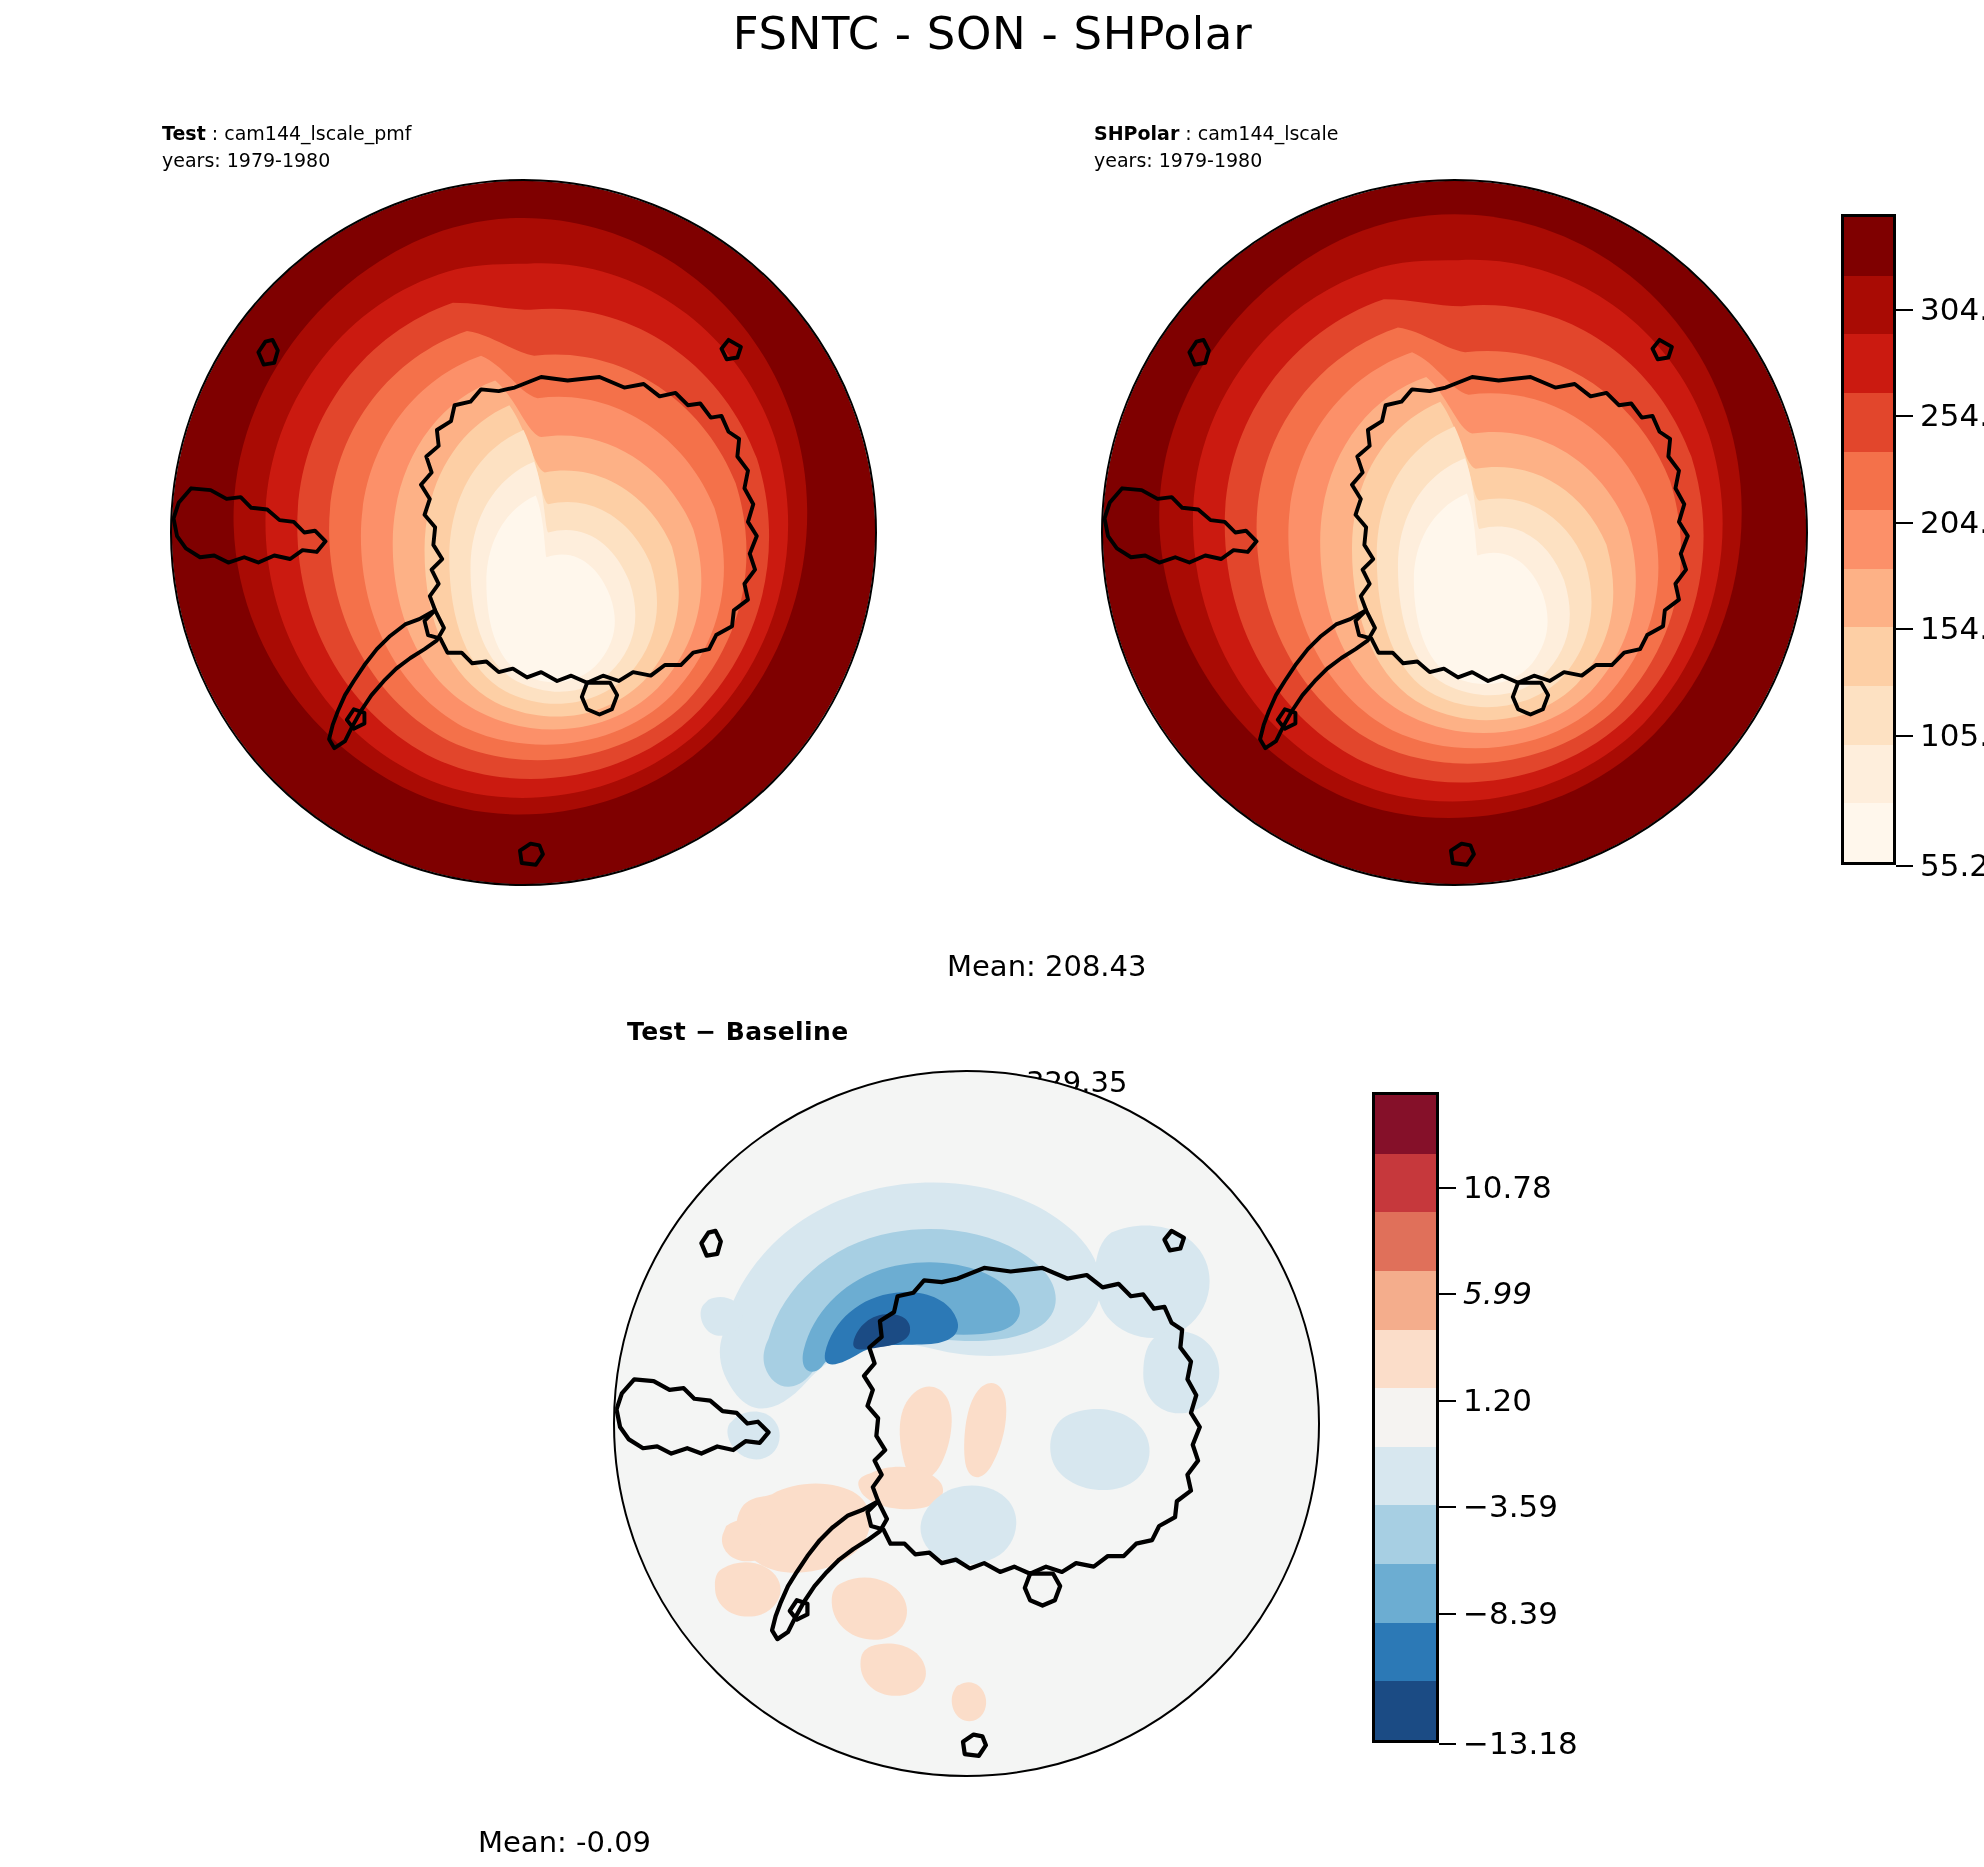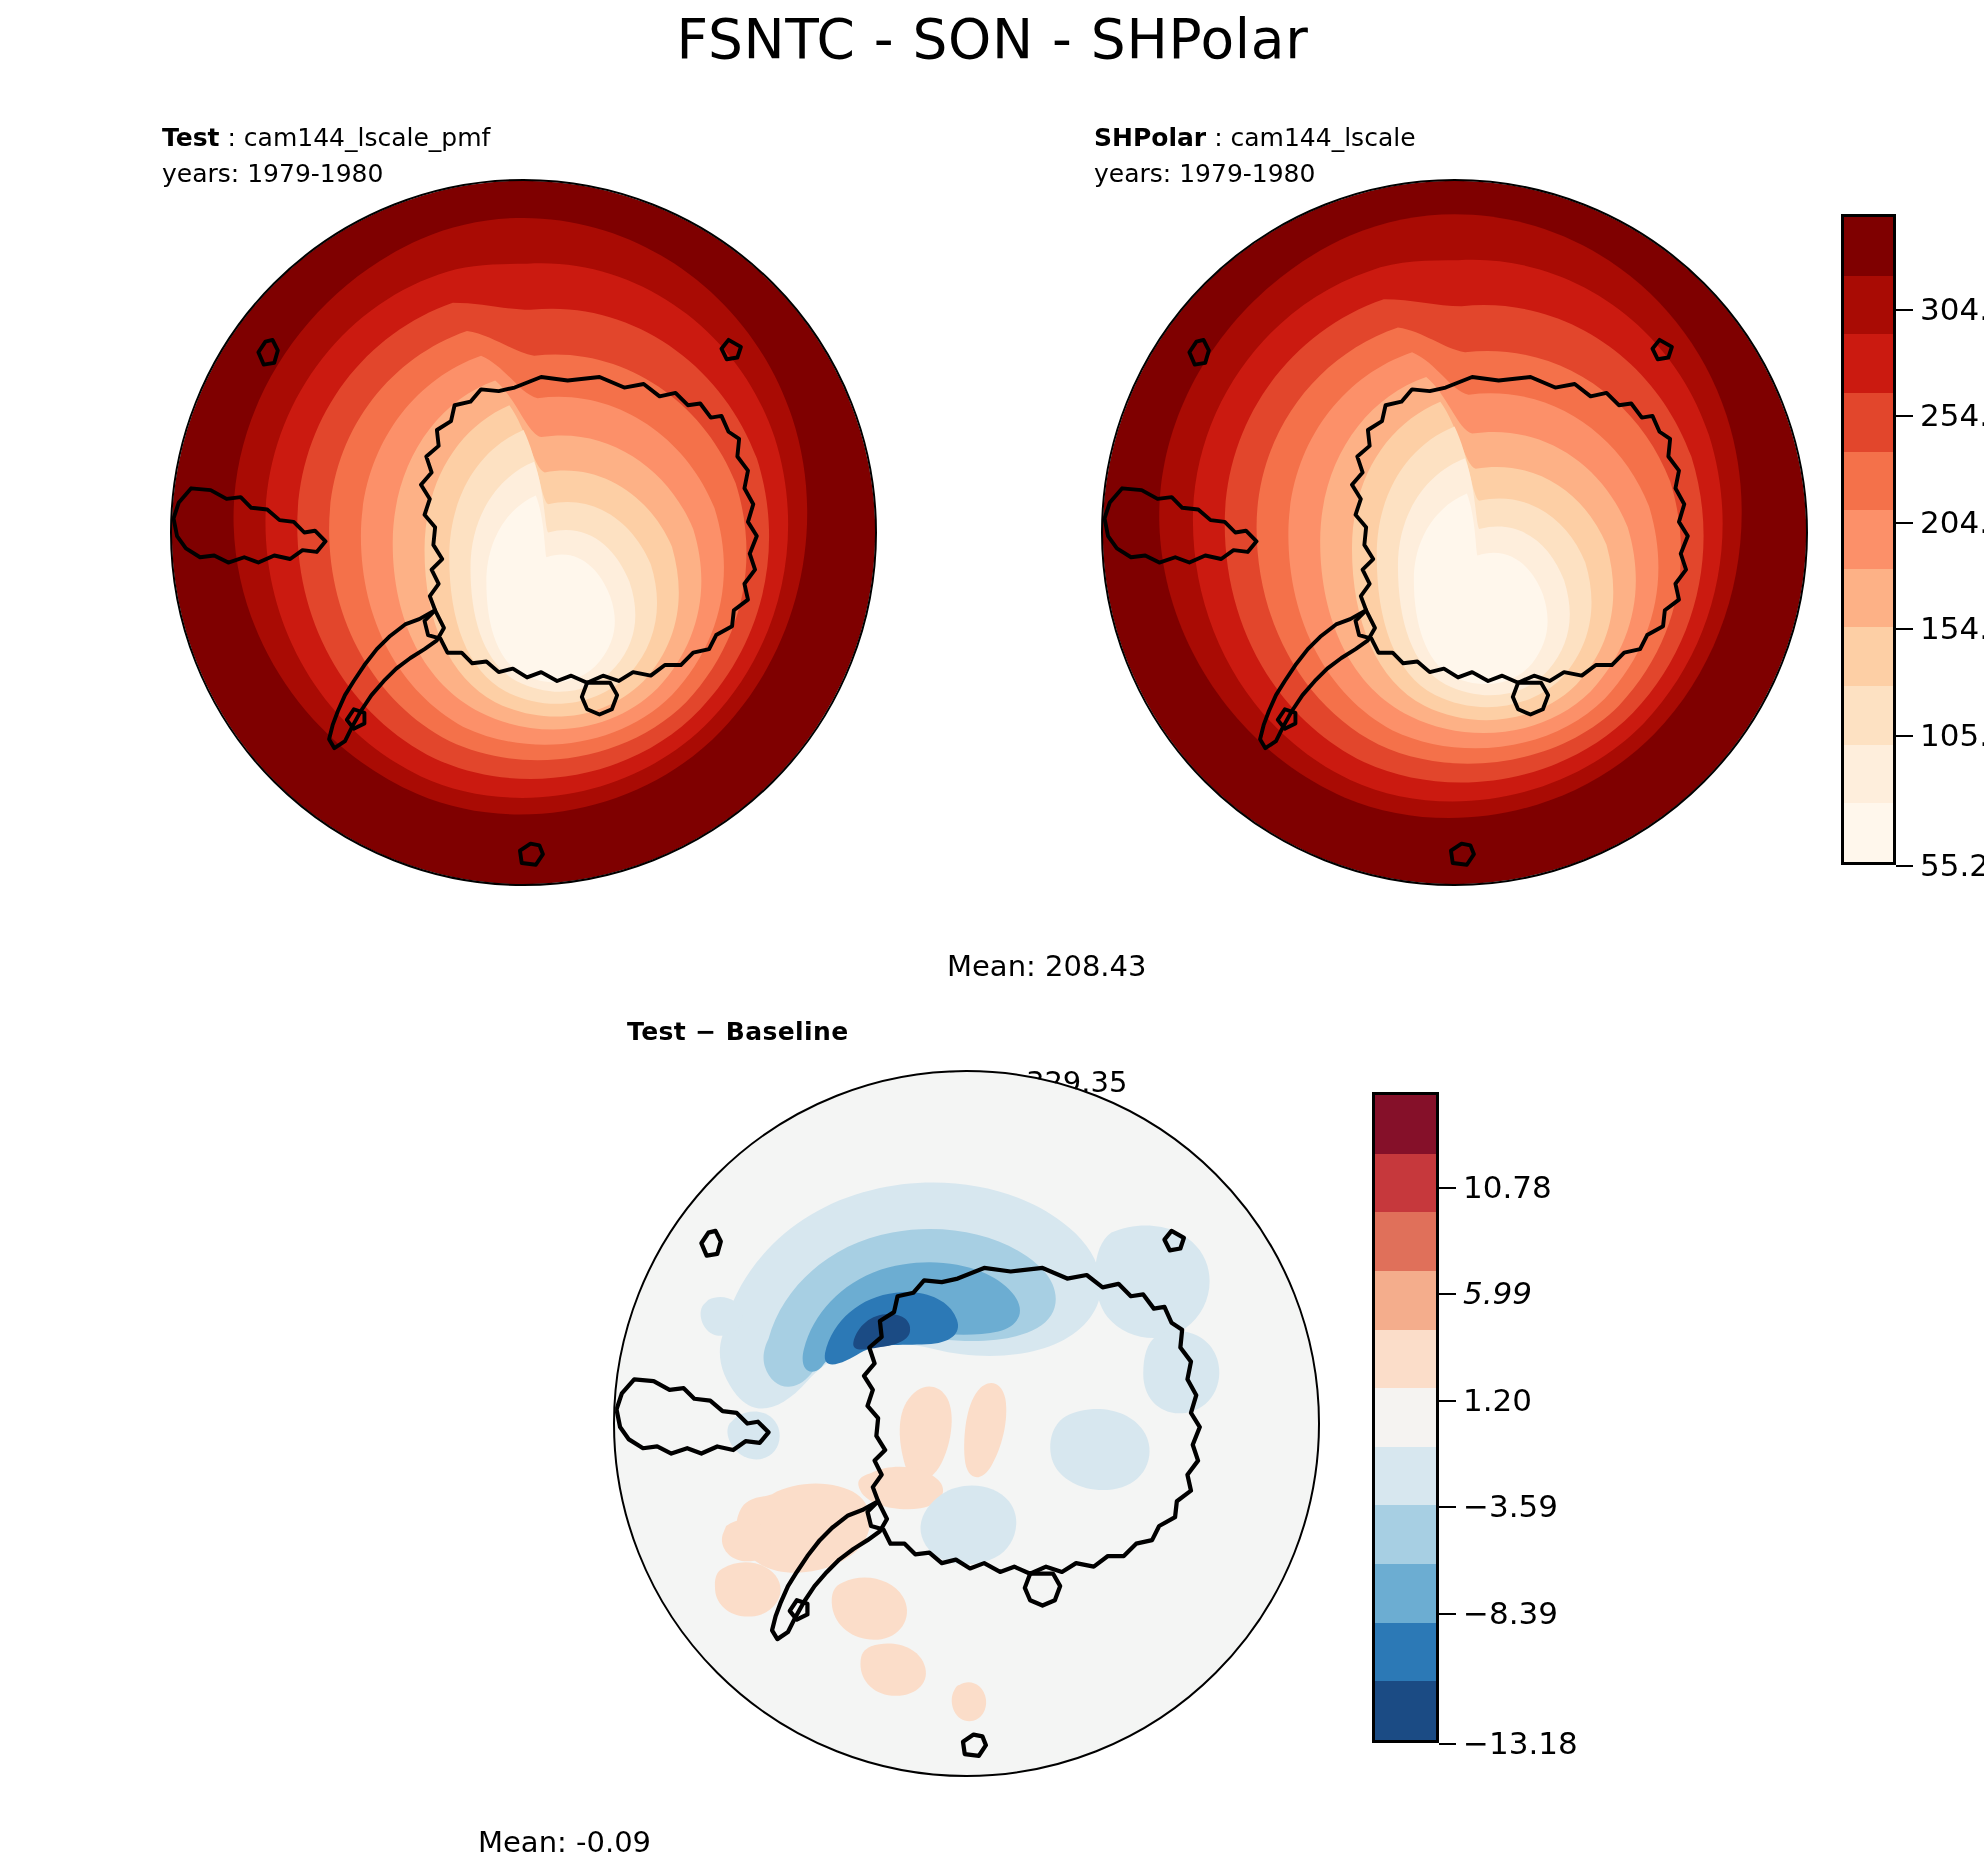--- a/index.html
+++ b/index.html
@@ -6,25 +6,25 @@
   body{
     width:1985px;height:1867px;position:relative;overflow:hidden;
     font-family:"DejaVu Sans","Liberation Sans",sans-serif;
     color:#000000;
   }
   .fig{position:absolute;inset:0;}
 
   
   #main-title{
     position:absolute;left:0;top:7px;width:1985px;text-align:center;
-    font-size:55px;letter-spacing:0.7px;font-weight:400;color:#000;
-  }
-
-  
-  .panel-head{position:absolute;font-size:25px;line-height:1.42;}
+    font-size:45px;letter-spacing:0.7px;font-weight:400;color:#000;
+  }
+
+  
+  .panel-head{position:absolute;font-size:19px;line-height:1.42;}
   .panel-head .k{font-weight:bold;}
   .panel-head .v{font-weight:400;}
 
   
   .stats{position:absolute;font-size:29px;line-height:1.33;white-space:pre;}
 
   
   #diff-title{
     position:absolute;font-size:25px;font-weight:bold;letter-spacing:0.4px;
   }

